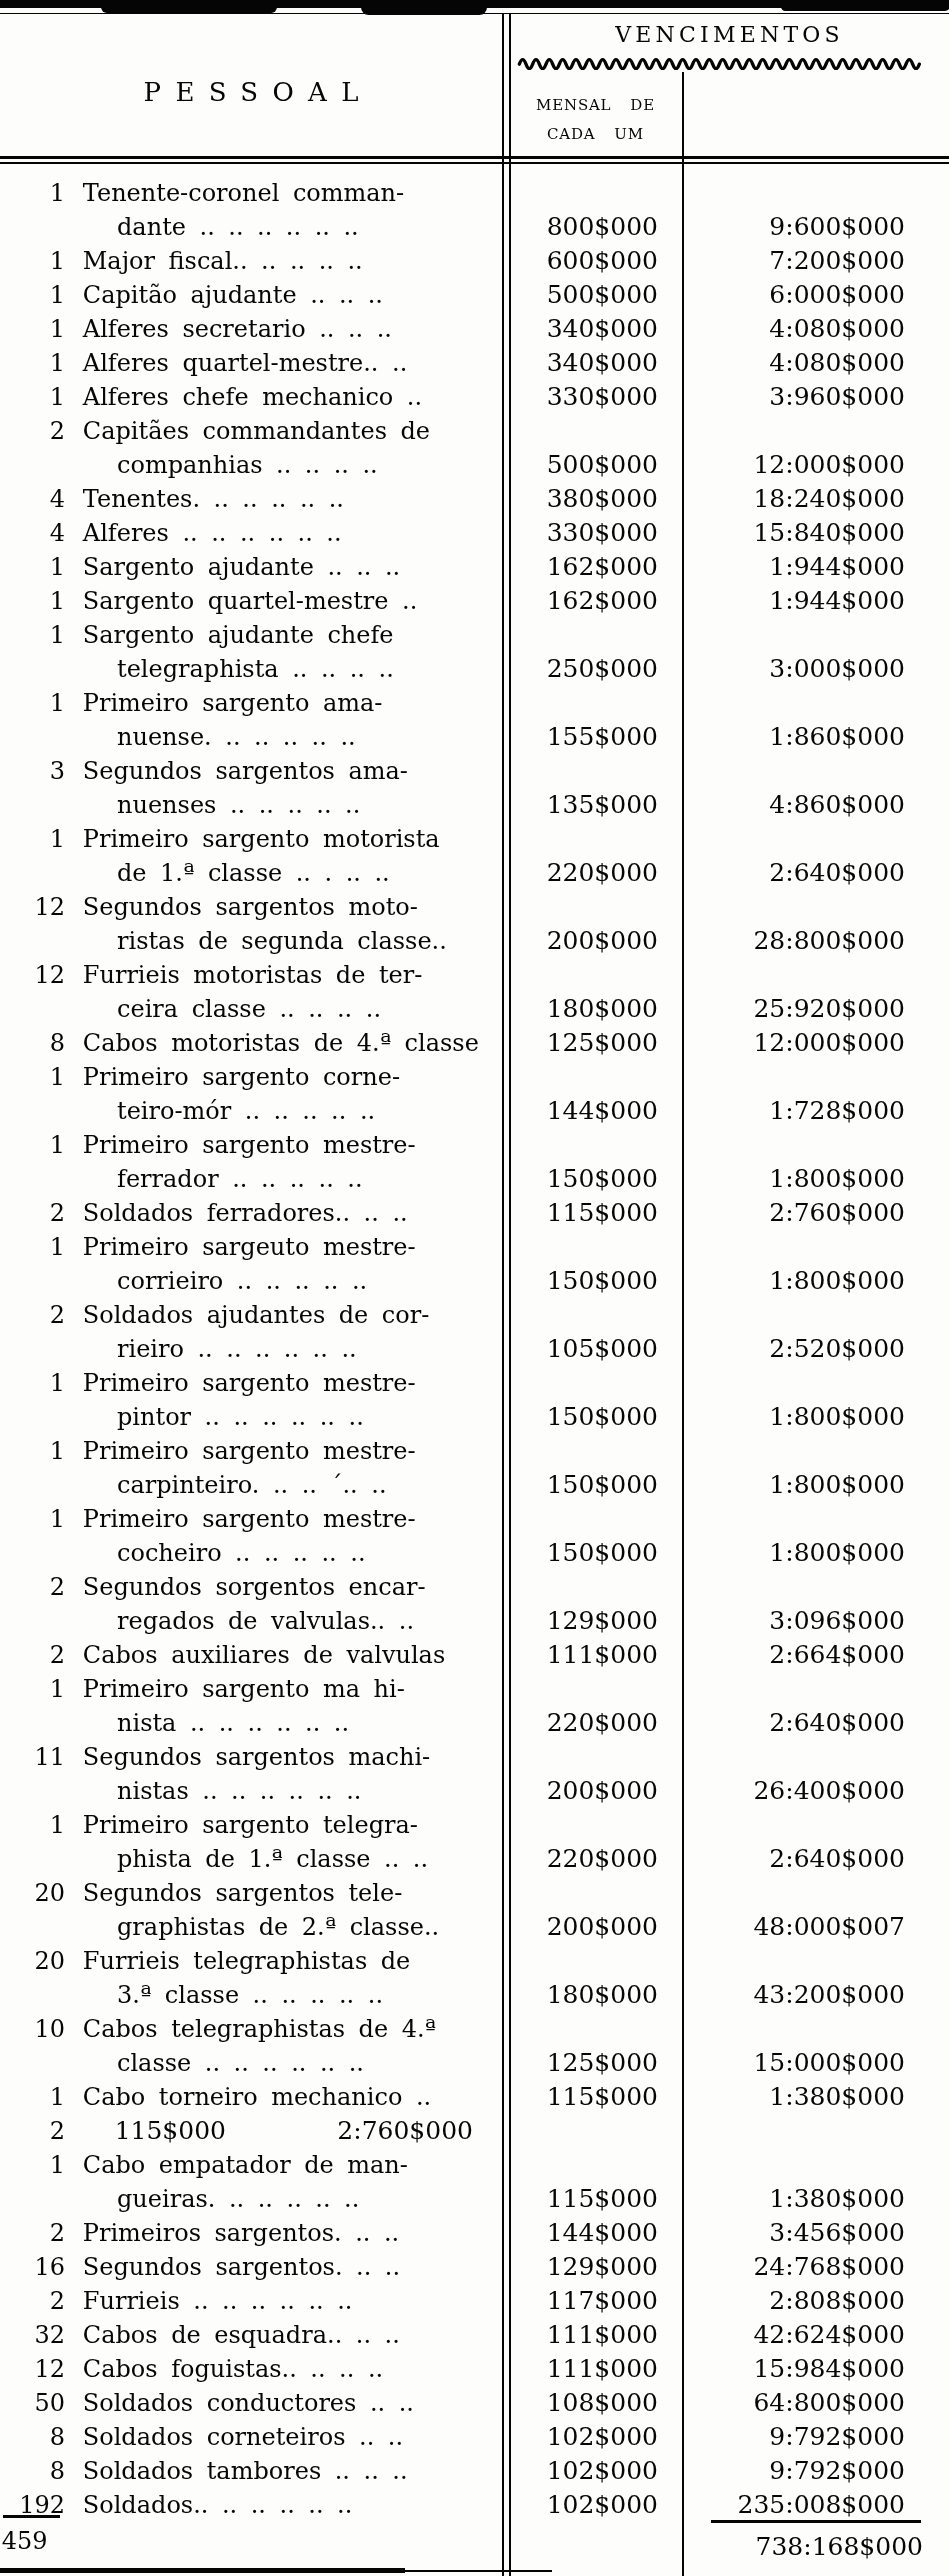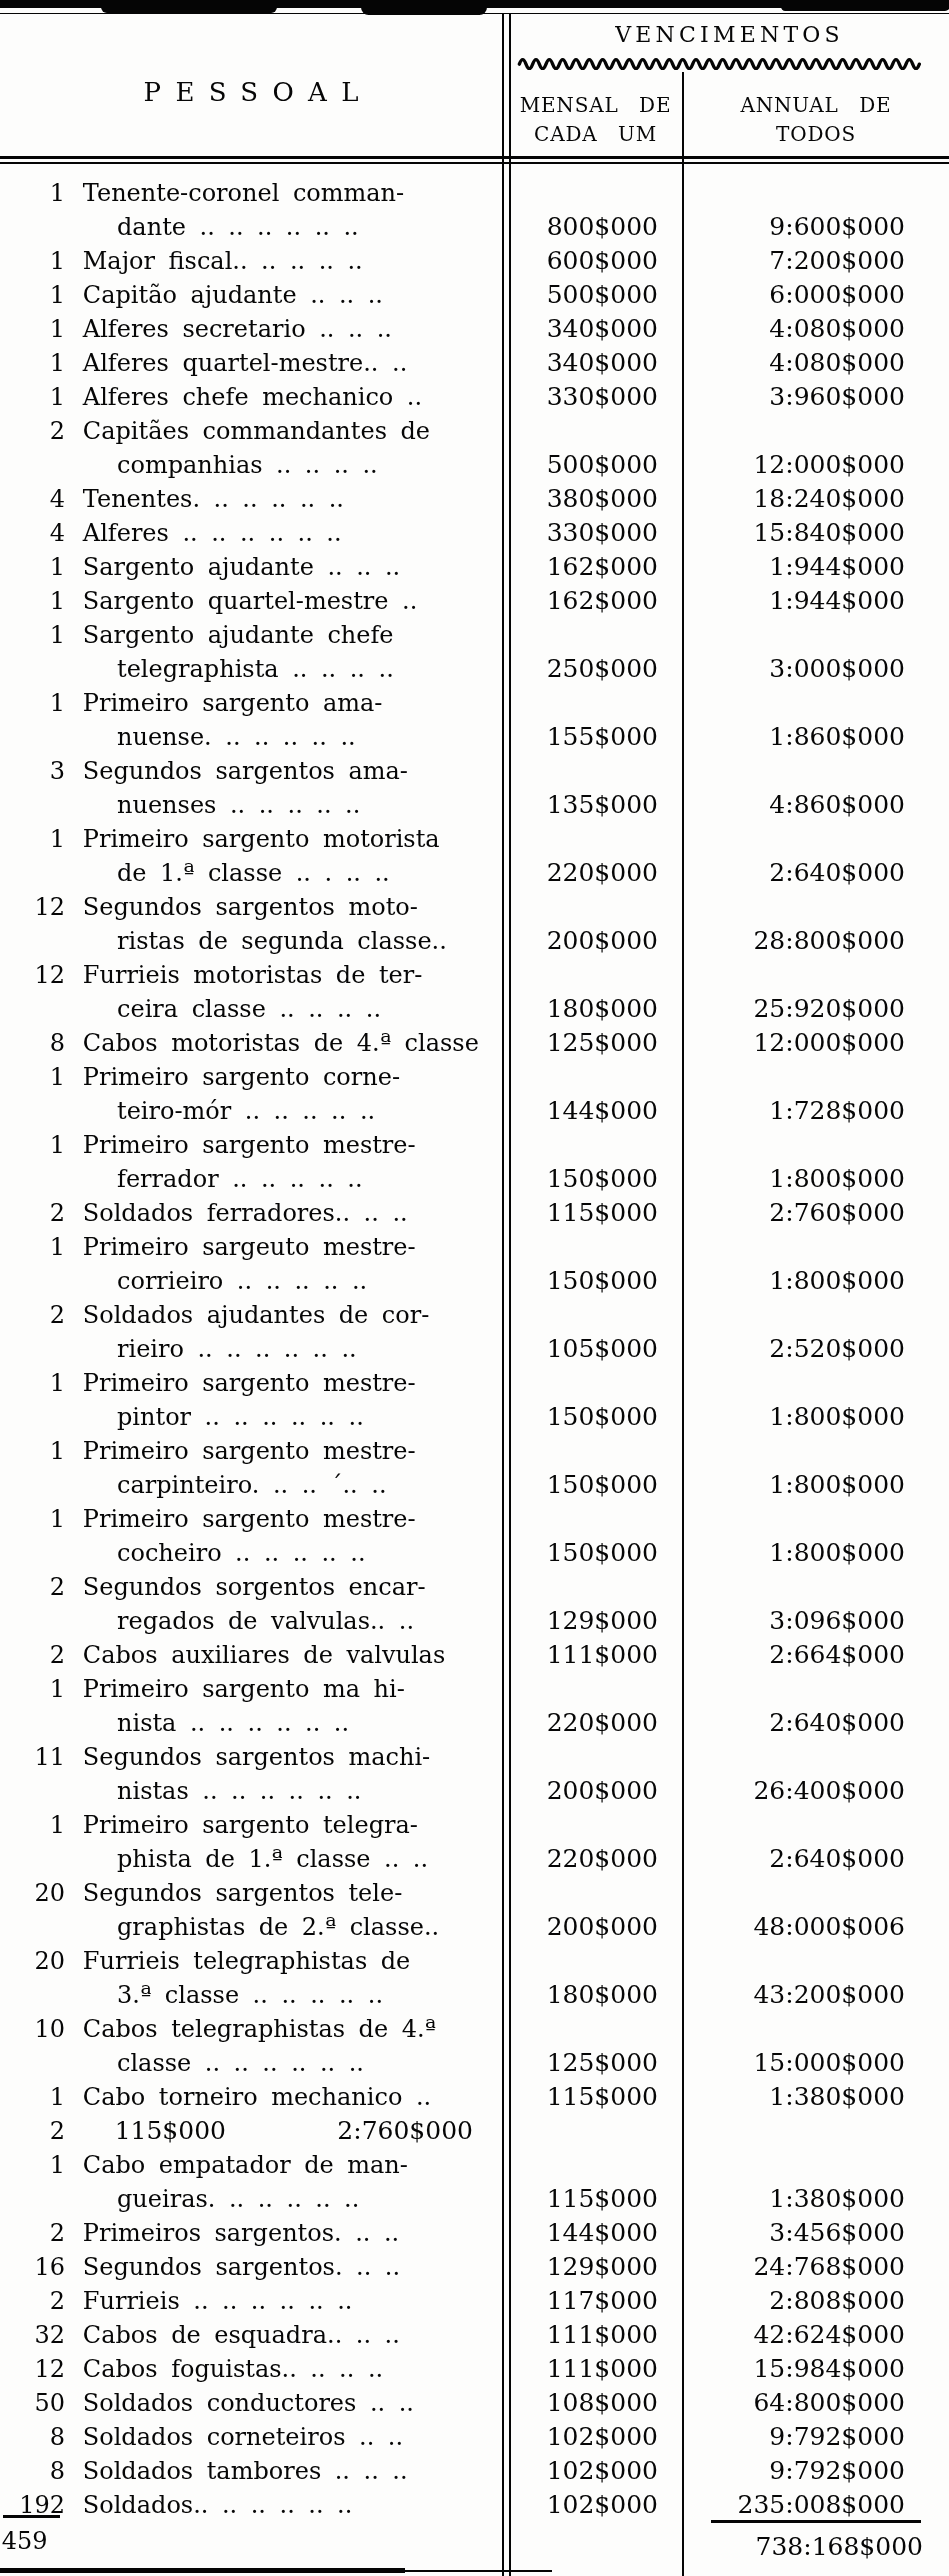--- a/index.html
+++ b/index.html
@@ -28,21 +28,21 @@
   
   .bottom-rule-heavy{position:absolute;top:2568px;left:0;width:405px;height:5px;background:#050505;}
   .bottom-rule-thin{position:absolute;top:2570px;left:405px;width:147px;height:1.7px;background:#050505;}
 
   
   .pessoal{position:absolute;top:77px;left:0;width:502px;text-align:center;
     font-size:26px;letter-spacing:14.3px;text-indent:14.3px;white-space:nowrap;}
   .vencimentos{position:absolute;top:22px;left:510px;width:439px;text-align:center;
     font-size:22px;letter-spacing:4.2px;white-space:nowrap;}
   .wavy-wrap{position:absolute;top:55px;left:516px;width:405px;height:15px;}
-  .subhead{position:absolute;top:91px;text-align:center;font-size:20px;line-height:29px;
+  .subhead{position:absolute;top:91px;text-align:center;font-size:15px;line-height:29px;
     letter-spacing:0.8px;word-spacing:13.4px;white-space:nowrap;}
   .subhead.mensal{left:510px;width:171px;}
   .subhead.annual{left:683px;width:266px;}
 
   
   .tbody{position:absolute;top:176px;left:0;width:950px;}
   .row{display:flex;align-items:stretch;}
   .qty{width:71px;flex:none;text-align:right;padding-right:5.9px;box-sizing:border-box;
     font-size:24px;line-height:34px;}
   .desc{width:432px;flex:none;box-sizing:border-box;}
@@ -77,24 +77,20 @@
   <div class="vencimentos">VENCIMENTOS</div>
   <div class="wavy-wrap">
     <svg width="405" height="15" viewBox="0 0 482 18" xmlns="http://www.w3.org/2000/svg">
       <path id="wavy-path" fill="none" stroke="#050505" stroke-width="4" stroke-linecap="round" d="M2 11 q4 -11 8 0 q4 11 8 0 q4 -11 8 0 q4 11 8 0 q4 -11 8 0 q4 11 8 0 q4 -11 8 0 q4 11 8 0 q4 -11 8 0 q4 11 8 0 q4 -11 8 0 q4 11 8 0 q4 -11 8 0 q4 11 8 0 q4 -11 8 0 q4 11 8 0 q4 -11 8 0 q4 11 8 0 q4 -11 8 0 q4 11 8 0 q4 -11 8 0 q4 11 8 0 q4 -11 8 0 q4 11 8 0 q4 -11 8 0 q4 11 8 0 q4 -11 8 0 q4 11 8 0 q4 -11 8 0 q4 11 8 0 q4 -11 8 0 q4 11 8 0 q4 -11 8 0 q4 11 8 0 q4 -11 8 0 q4 11 8 0 q4 -11 8 0 q4 11 8 0 q4 -11 8 0 q4 11 8 0 q4 -11 8 0 q4 11 8 0 q4 -11 8 0 q4 11 8 0 q4 -11 8 0 q4 11 8 0 q4 -11 8 0 q4 11 8 0 q4 -11 8 0 q4 11 8 0 q4 -11 8 0 q4 11 8 0 q4 -11 8 0 q4 11 8 0 q4 -11 8 0 q4 11 8 0 q4 -11 8 0 q4 11 8 0 q4 -11 8 0 q4 11 8 0"></path>
     </svg>
   </div>
   <div class="subhead mensal">
     <div>MENSAL DE</div>
     <div>CADA UM</div>
   </div>
-  <div class="subhead annual">
-    <div>ANNUAL DE</div>
-    <div>TODOS</div>
-  </div>
 
   <div class="head-rule-a"></div>
   <div class="head-rule-b"></div>
 
   <div class="v-double-a"></div>
   <div class="v-double-b"></div>
   <div class="v-single"></div>
 
   <div class="tbody">
       <div class="row">
@@ -364,21 +360,21 @@
         <div class="money mensal">220$000</div>
         <div class="money annual">2:640$000</div>
       </div>
       <div class="row">
         <div class="qty">20</div>
         <div class="desc">
           <div class="ln l1">Segundos sargentos tele-</div>
           <div class="ln l2">graphistas de 2.ª classe..</div>
         </div>
         <div class="money mensal">200$000</div>
-        <div class="money annual">48:000$006</div>
+        <div class="money annual">48:000$007</div>
       </div>
       <div class="row">
         <div class="qty">20</div>
         <div class="desc">
           <div class="ln l1">Furrieis telegraphistas de</div>
           <div class="ln l2">3.ª classe .. .. .. .. ..</div>
         </div>
         <div class="money mensal">180$000</div>
         <div class="money annual">43:200$000</div>
       </div>

